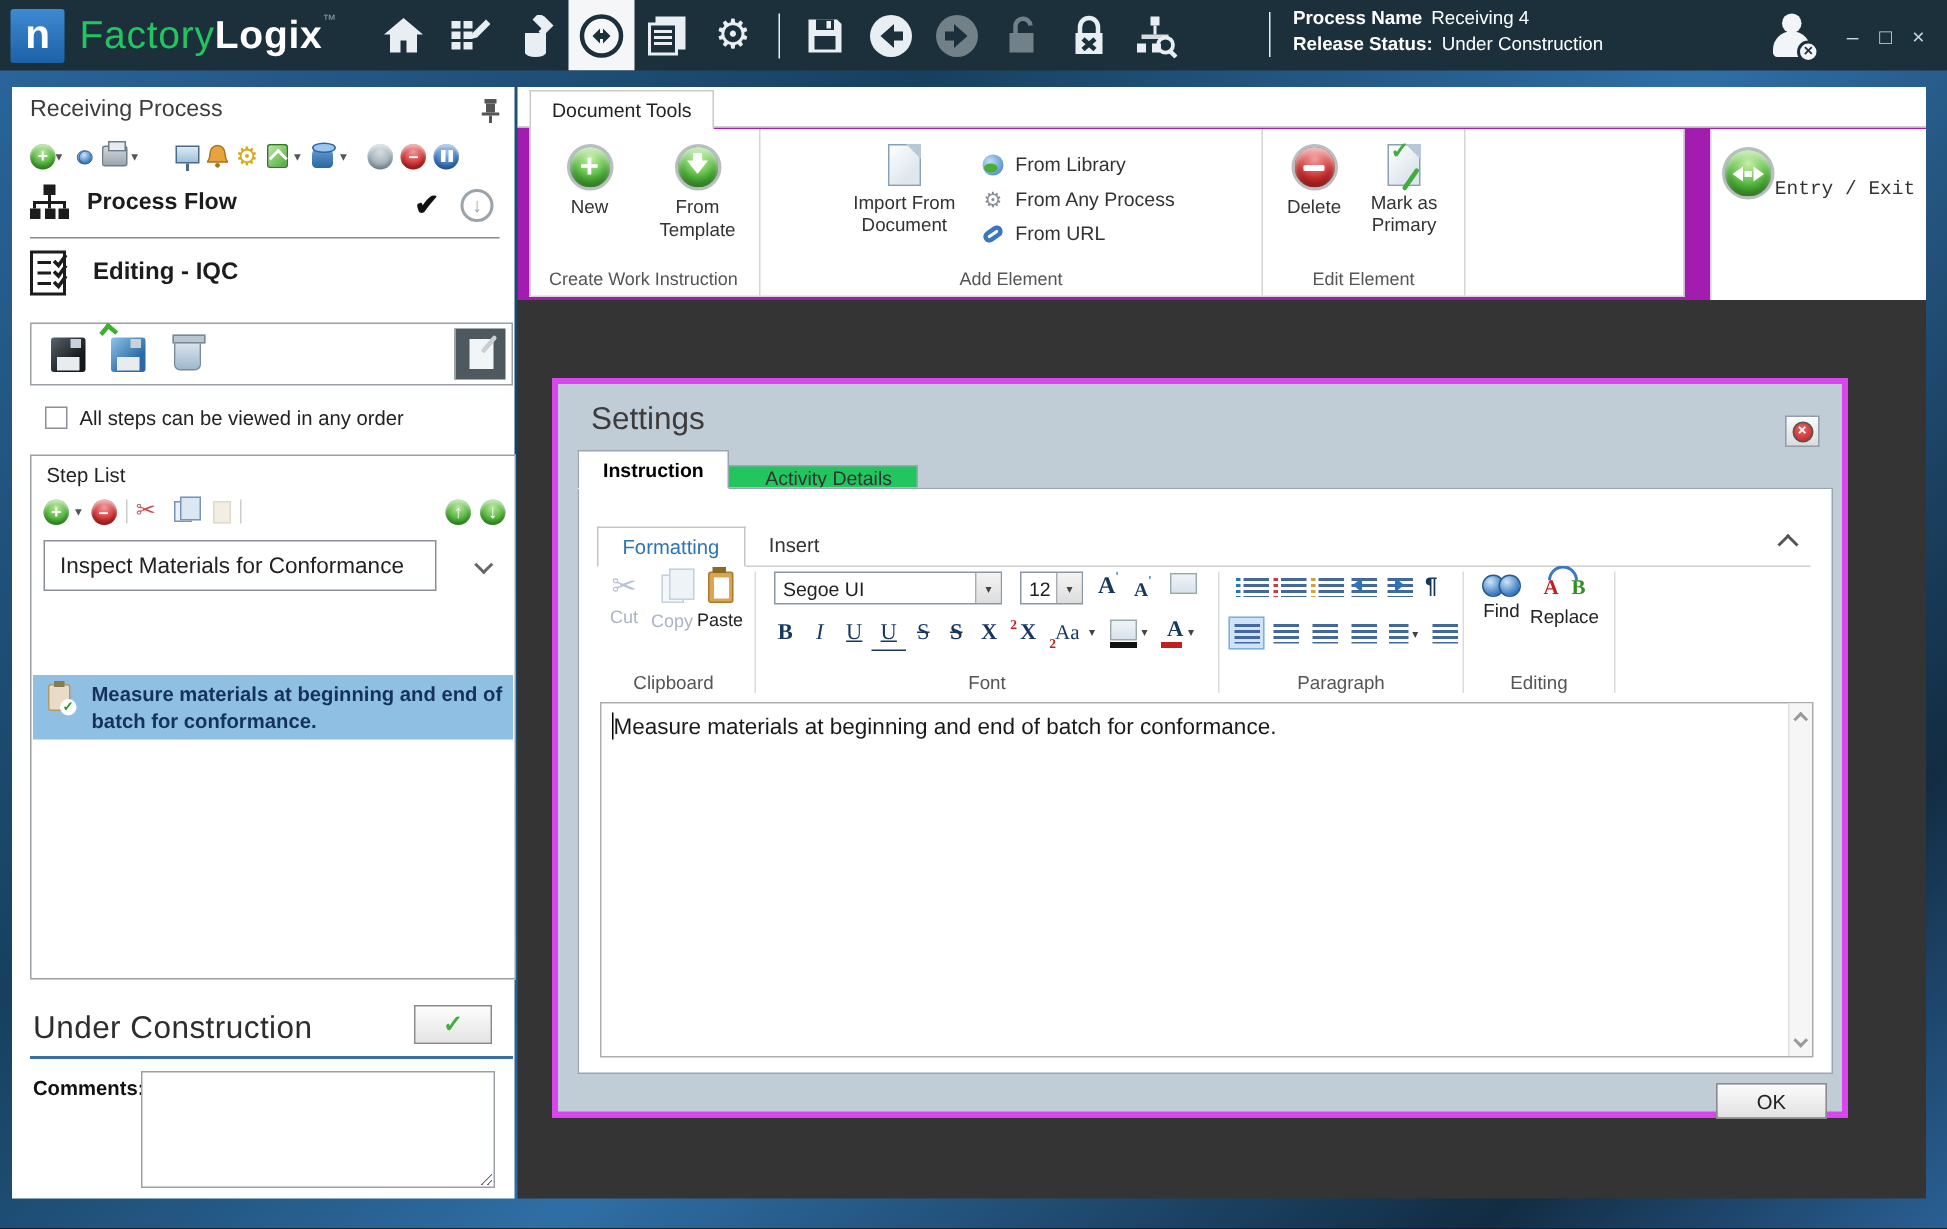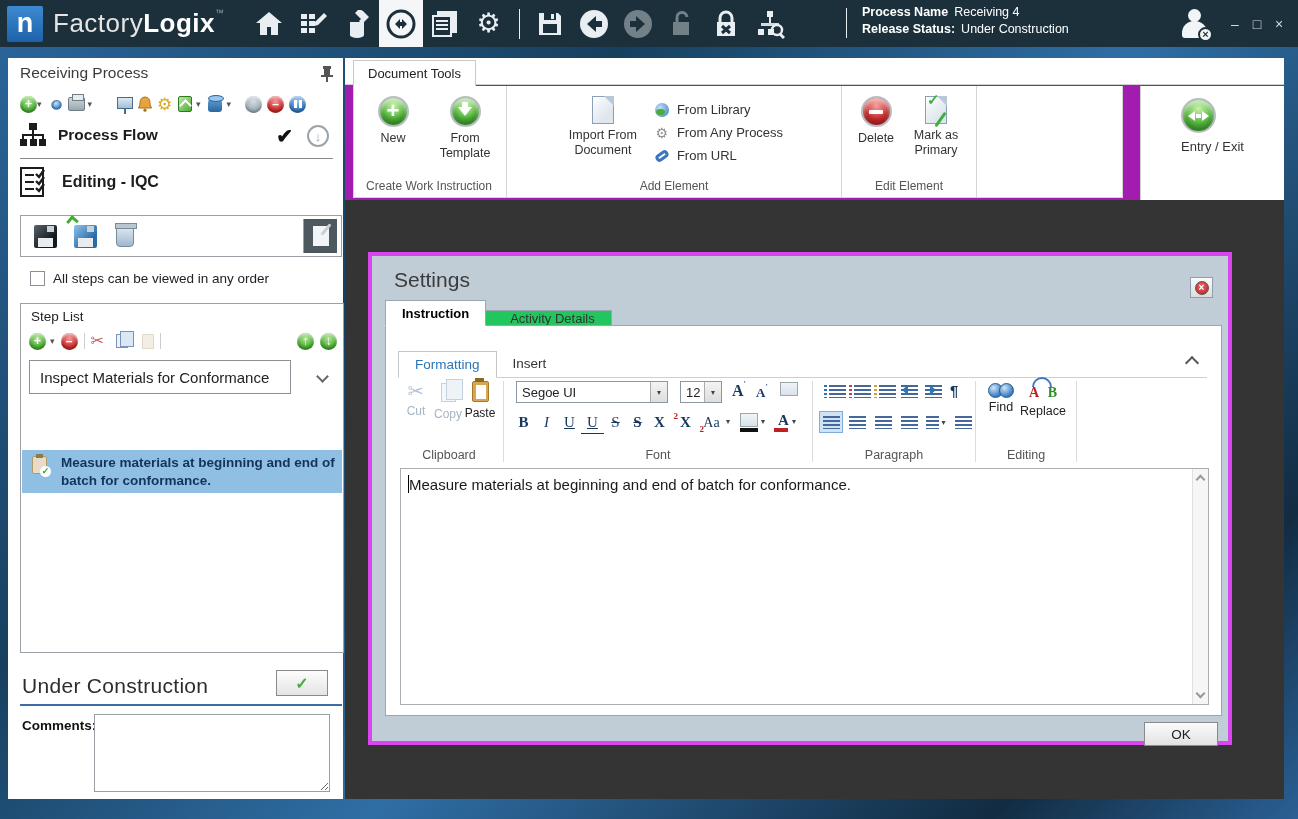--- a/index.html
+++ b/index.html
@@ -5,21 +5,21 @@
   html,body{margin:0;padding:0;background:#000;}
   *{box-sizing:border-box;}
   .window{position:relative;width:1298px;height:819px;overflow:hidden;
     font-family:"Liberation Sans",sans-serif;background:#1c303c;}
 
   
   .titlebar{position:absolute;left:0;top:0;width:1298px;height:47px;background:#1c303c;display:flex;align-items:center;}
   .logo{width:36px;height:36px;margin:0 10px 0 7px;background:linear-gradient(180deg,#3e8ad2,#1c62a8);
     color:#fff;font-size:27px;font-weight:bold;display:flex;align-items:center;justify-content:center;border-radius:2px;}
   .brand{color:#fff;font-size:26px;letter-spacing:.5px;white-space:nowrap;}
-  .brand .light{font-weight:300;color:#e5e5e5;}
+  .brand .light{font-weight:300;color:#22c55e;}
   .brand .bold{font-weight:700;color:#fff;}
   .brand .tm{font-size:9px;vertical-align:top;color:#8fa3ae;}
   .tb-icons{display:flex;align-items:center;margin-left:22px;height:47px;}
   .tb-btn{width:44px;height:47px;display:flex;align-items:center;justify-content:center;color:#e8eef2;}
   .tb-btn svg{display:block;}
   .tb-btn.active{background:#f4f6f7;}
   .tb-btn.dim{opacity:.42;}
   .tb-sep{width:1px;height:30px;background:#e8eef2;margin:0 8px;}
   .gear-glyph{font-size:27px;color:#e8eef2;line-height:1;}
   .proc-info{position:absolute;left:862px;top:4px;color:#fff;font-size:12.5px;line-height:17px;}
@@ -630,21 +630,21 @@
                   </span>
                 <span class="cap" style="max-width:60px;">Mark as Primary</span>
               </div>
             </div>
             <div class="rlabel">Edit Element</div>
           </div>
           <div class="rsep"></div>
         </div>
 
         <div class="entrypanel">
-          <div style="display:flex;flex-direction:column;align-items:flex-start;">
+          <div style="display:flex;align-items:flex-end;font-family:Liberation Mono, monospace;">
             <span class="glossy34 g-green">
                 <span class="tri-l"></span>
                 <span class="lrbar"></span>
                 <span class="tri-r"></span>
               </span>
             <span class="entrycap">Entry / Exit</span>
           </div>
         </div>
       </div>
 

